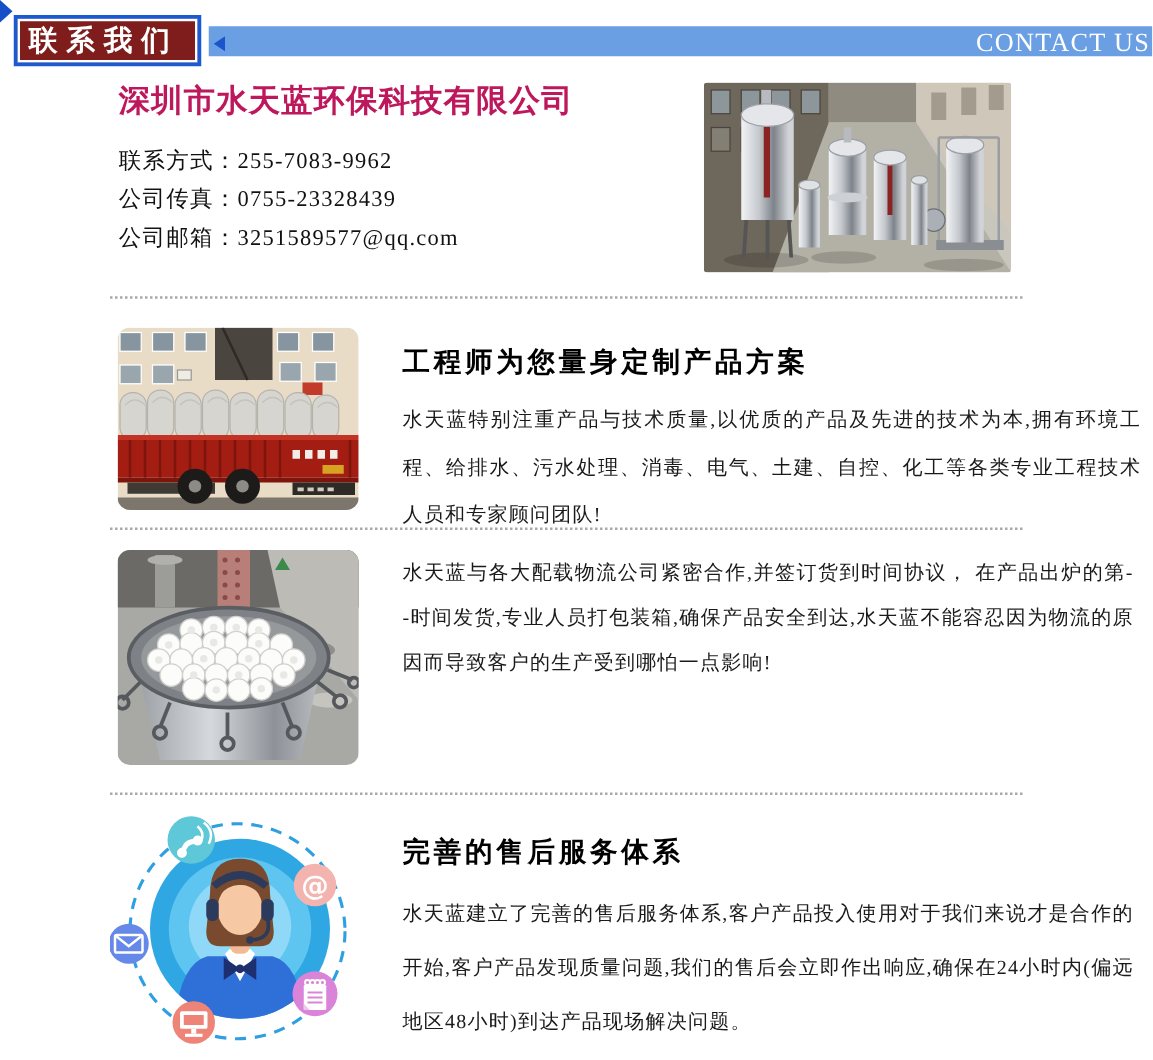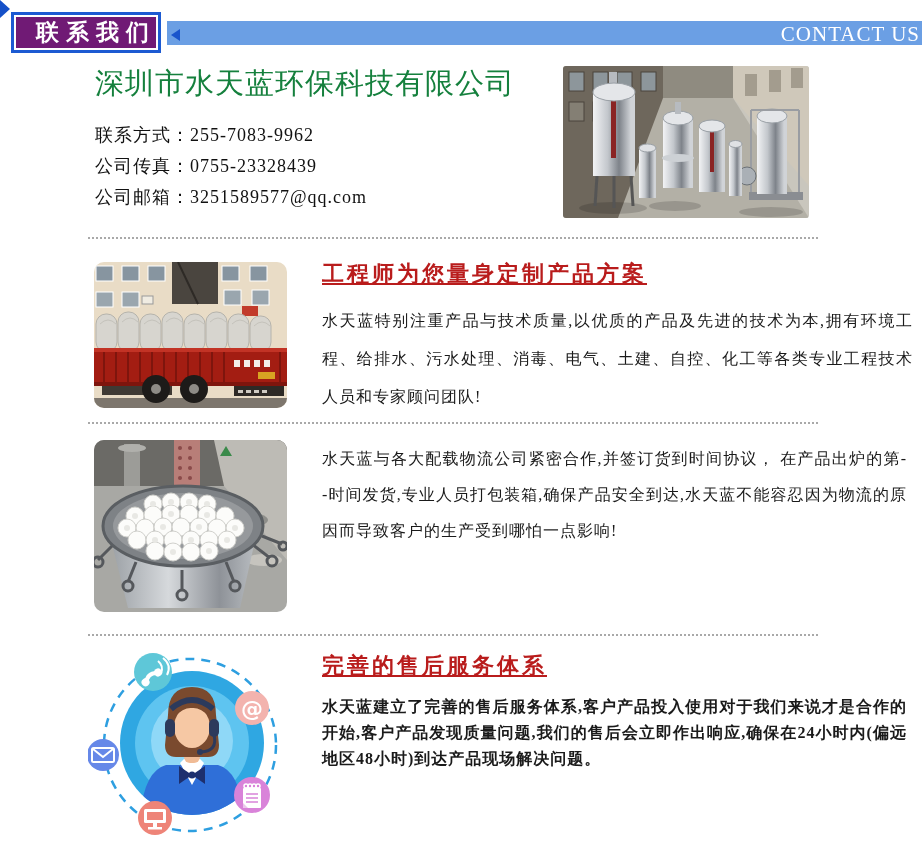--- a/index.html
+++ b/index.html
@@ -4,59 +4,59 @@
 <style>
   html,body{margin:0;padding:0;background:#fff;}
   #page{position:relative;width:922px;height:848px;background:#fff;overflow:hidden;
         font-family:"Liberation Serif","DejaVu Serif",serif;}
 
   
   .corner-arrow{position:absolute;left:0;top:29;width:0;height:0;
     border-top:9px solid transparent;border-bottom:9px solid transparent;
     border-left:10px solid #1550c8;}
   .title-box{position:absolute;left:14px;top:15px;width:140px;height:31px;
-    background:#701a75;border:2px solid #ffffff;outline:3px solid #1c5ad2;
-    display:flex;align-items:center;justify-content:flex-end;}
+    background:#7f1d1d;border:2px solid #ffffff;outline:3px solid #1c5ad2;
+    display:flex;align-items:center;justify-content:flex-start;}
   .title-box span{color:#ffffff;font-size:23px;font-weight:bold;letter-spacing:7px;
     text-indent:7px;white-space:nowrap;}
   .blue-bar{position:absolute;left:167px;top:21px;width:755px;height:24px;background:#6b9fe4;}
   .bar-arrow{position:absolute;left:4px;top:8px;width:0;height:0;
     border-top:6px solid transparent;border-bottom:6px solid transparent;
     border-right:9px solid #1a55cc;}
   .contact-us{position:absolute;right:2px;top:0;height:27px;line-height:27px;
     color:#ffffff;font-size:21px;letter-spacing:1px;font-family:"Liberation Serif",serif;}
 
   
   .company{position:absolute;left:95px;top:64px;width:460px;}
-  .company-name{color:#15803d;font-size:29px;font-weight:normal;letter-spacing:1px;
+  .company-name{color:#be185d;font-size:25px;font-weight:bold;letter-spacing:1px;
     margin-bottom:16px;white-space:nowrap;}
   .contact-row{font-size:18px;color:#111;height:31px;line-height:31px;white-space:nowrap;}
   .c-label{letter-spacing:1px;}
   .c-value{font-family:"Liberation Serif","DejaVu Serif",serif;letter-spacing:1px;}
   .company-photo{position:absolute;left:563px;top:66px;width:246px;height:152px;
     border-radius:3px;overflow:hidden;}
 
   
   .divider{position:absolute;left:88px;width:730px;height:0;border-top:2px dotted #a9a9a9;}
   #div1{top:237px;} #div2{top:422px;} #div3{top:634px;}
 
   
   .photo-frame{position:absolute;border-radius:10px;overflow:hidden;}
   #photo-truck{left:94px;top:262px;width:193px;height:146px;}
   #photo-filter{left:94px;top:440px;width:193px;height:172px;}
   #illus{position:absolute;left:88px;top:645px;width:207px;height:200px;}
 
   .feature-text{position:absolute;left:322px;width:591px;color:#1a1a1a;}
   #text1{top:260px;} #text2{top:441px;} #text3{top:652px;}
-  .feature-title{color:#b91c1c;font-size:22px;font-weight:bold;letter-spacing:3px;
-    line-height:28px;margin:0 0 14px 0;text-decoration:underline;}
+  .feature-title{color:#000000;font-size:22px;font-weight:bold;letter-spacing:3px;
+    line-height:28px;margin:16px 0 14px 0;}
   .feature-body{font-size:16px;letter-spacing:1px;text-align:justify;margin:0;}
   #text1 .feature-body{line-height:38px;}
   #text2 .feature-body{line-height:36px;width:585px;}
-  #text3 .feature-body{line-height:26px;width:585px;font-weight:bold;}
+  #text3 .feature-body{line-height:43px;width:585px;}
 </style>
 </head>
 <body>
 
 <div id="page">
 
   <div class="corner-arrow"></div>
   <div class="title-box">
     <span>联系我们</span>
   </div>

